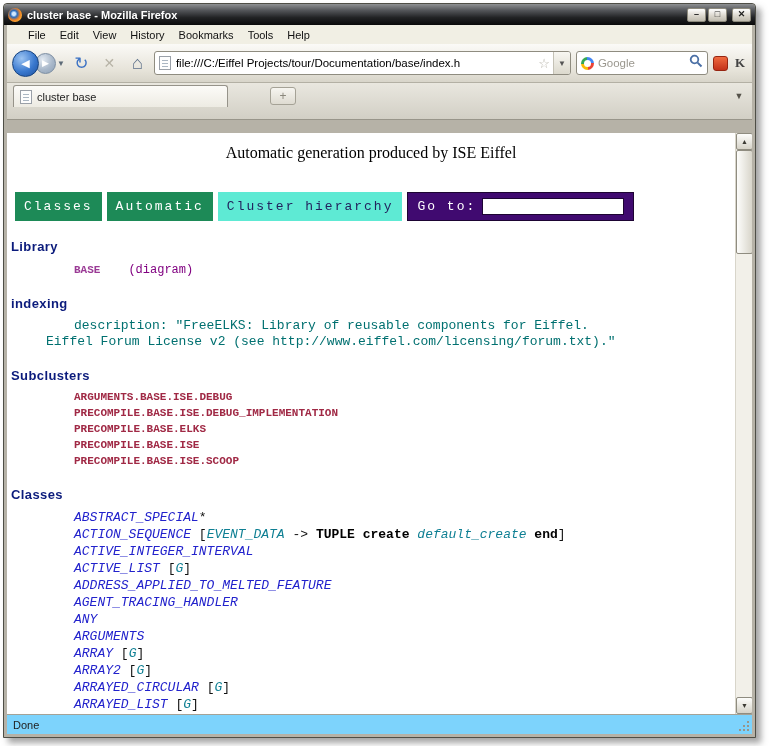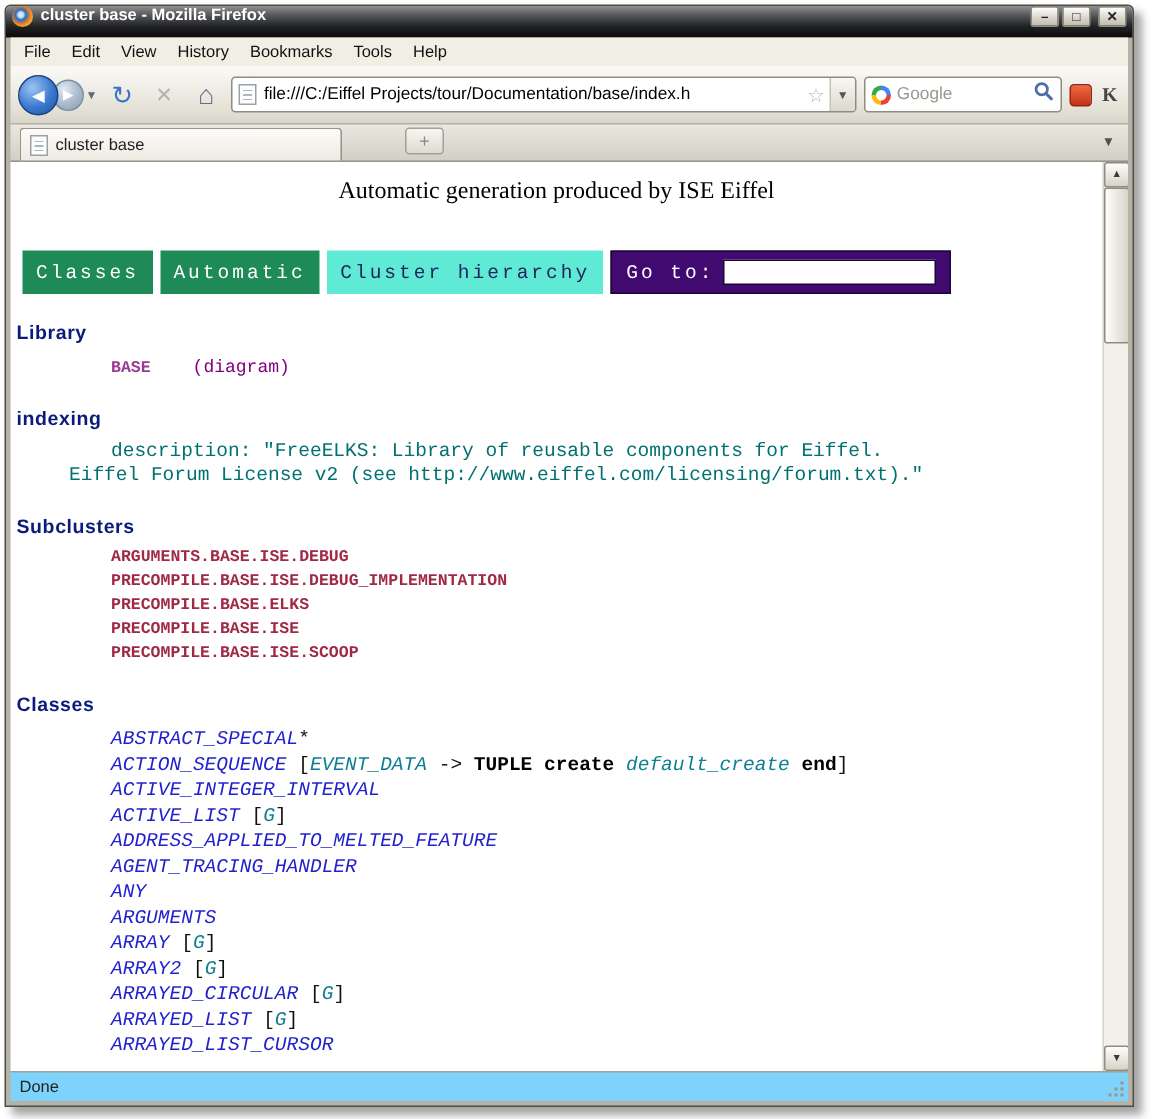--- a/index.html
+++ b/index.html
@@ -4,32 +4,32 @@
 <style>
   *{box-sizing:border-box;}
   html,body{margin:0;padding:0;width:770px;height:746px;background:#fff;
     font-family:"Liberation Sans",sans-serif;overflow:hidden;}
   .window{position:absolute;left:3px;top:3px;width:753px;height:735px;
     background:#b6b2a7;border:1px solid #4e4e46;border-radius:4px 4px 0 0;
     box-shadow:5px 5px 6px rgba(90,90,90,.55);padding:3px;display:flex;flex-direction:column;}
   
   .titlebar{flex:0 0 21px;margin:-3px -3px 0 -3px;padding:0 4px;border-radius:4px 4px 0 0;
     background:linear-gradient(#8e9092,#54565a 30%,#212224 65%,#0a0a0b);
-    display:flex;gap:5px;color:#fff;}
+    display:flex;align-items:center;gap:5px;color:#fff;}
   .ff-logo{width:14px;height:14px;border-radius:50%;flex:0 0 14px;
     background:radial-gradient(circle at 42% 42%,#cfe6ff 0 14%,#2a6bbd 30%,#f08223 55%,#fcb83b 78%,#c24f0c 100%);}
   .title{font-weight:bold;font-size:11px;white-space:nowrap;}
   .winbtns{margin-left:auto;display:flex;gap:2px;}
   .wbtn{width:19px;height:14px;background:linear-gradient(#ffffff,#d8d4ca 60%,#c0bcb0);
     border:1px solid #8e8b7d;border-radius:2px;display:flex;align-items:center;justify-content:center;
     font-size:9px;line-height:1;color:#222;font-weight:bold;}
   .wbtn.close{margin-left:3px;}
   
   .menubar{flex:0 0 19px;background:#f1efe4;display:flex;align-items:center;
-    font-size:11px;color:#111;padding-left:2px;}
+    font-size:11px;color:#111;padding-left:14px;}
   .menuitem{padding:2px 7px;}
   
   .toolbar{flex:0 0 39px;background:linear-gradient(#fbfaf7,#e6e3d9 70%,#d8d5ca);
     border-bottom:1px solid #b3b0a4;display:flex;align-items:center;padding:0 5px;gap:5px;}
   .navgroup{display:flex;align-items:center;}
   .circle{border-radius:50%;display:flex;align-items:center;justify-content:center;color:#fff;}
   .circle.back{width:27px;height:27px;z-index:2;font-size:11px;
     background:radial-gradient(circle at 35% 30%,#9cc4f2,#3a79cf 55%,#1c4f9c);border:1px solid #17437f;}
   .circle.fwd{width:21px;height:21px;margin-left:-4px;font-size:9px;
     background:radial-gradient(circle at 35% 30%,#e3eaf2,#a9b8ca 55%,#8da0b6);border:1px solid #7b8da2;}
@@ -51,31 +51,31 @@
     display:flex;align-items:center;padding:0 4px;gap:4px;}
   .glogo{width:13px;height:13px;border-radius:50%;position:relative;flex:0 0 13px;
     background:conic-gradient(#4285f4 0 25%,#ea4335 25% 50%,#fbbc05 50% 75%,#34a853 75% 100%);}
   .glogo::after{content:"";position:absolute;inset:3px;background:#fff;border-radius:50%;}
   .searchtext{flex:1;font-size:11.5px;color:#9a978e;}
   .addon.red{width:15px;height:15px;border-radius:3px;flex:0 0 15px;
     background:linear-gradient(#f06a3f,#c3321a);border:1px solid #962410;}
   .addon.k{font-family:"Liberation Serif",serif;font-weight:bold;font-size:13px;color:#444;padding:0 2px;}
   
   .tabbar{flex:0 0 24px;background:linear-gradient(#e9e7df,#d2cfc5);border-bottom:1px solid #98958a;
-    display:flex;padding:2px 4px 0 6px;}
+    display:flex;align-items:flex-end;padding:2px 4px 12px 6px;}
   .tab{width:215px;height:22px;background:linear-gradient(#fcfbf8,#edebe3);
     border:1px solid #96938a;border-bottom:none;border-radius:3px 3px 0 0;
     display:flex;align-items:center;gap:5px;padding:0 6px;font-size:11px;color:#222;}
   .newtabstub{width:26px;height:18px;margin:0 0 2px 42px;color:#8a877c;font-size:12px;
     background:linear-gradient(#f6f5f0,#dedbd1);border:1px solid #a5a296;border-radius:3px;
     display:flex;align-items:center;justify-content:center;}
   .listtabs{margin-left:auto;width:18px;height:18px;margin-bottom:2px;display:flex;
     align-items:center;justify-content:center;color:#55524a;font-size:9px;}
   
-  .contentwrap{flex:1;display:flex;background:#fff;overflow:hidden;}
+  .contentwrap{flex:1;display:flex;background:#fff;overflow:hidden;margin-top:13px;}
   .content{flex:1;overflow:hidden;position:relative;}
   .scrollbar{flex:0 0 17px;background:#f2f0e9;position:relative;border-left:1px solid #d8d5ca;}
   .sb-btn{position:absolute;left:0;width:17px;height:17px;
     background:linear-gradient(#fdfdfb,#d6d3c8);border:1px solid #8f8c80;border-radius:2px;
     display:flex;align-items:center;justify-content:center;font-size:7px;color:#3b3a33;}
   .sb-btn.up{top:0;}
   .sb-btn.down{bottom:0;}
   .sb-thumb{position:absolute;left:0;top:17px;width:17px;height:104px;
     background:linear-gradient(90deg,#fdfdfb,#d8d5ca);border:1px solid #8f8c80;border-radius:2px;}
   

